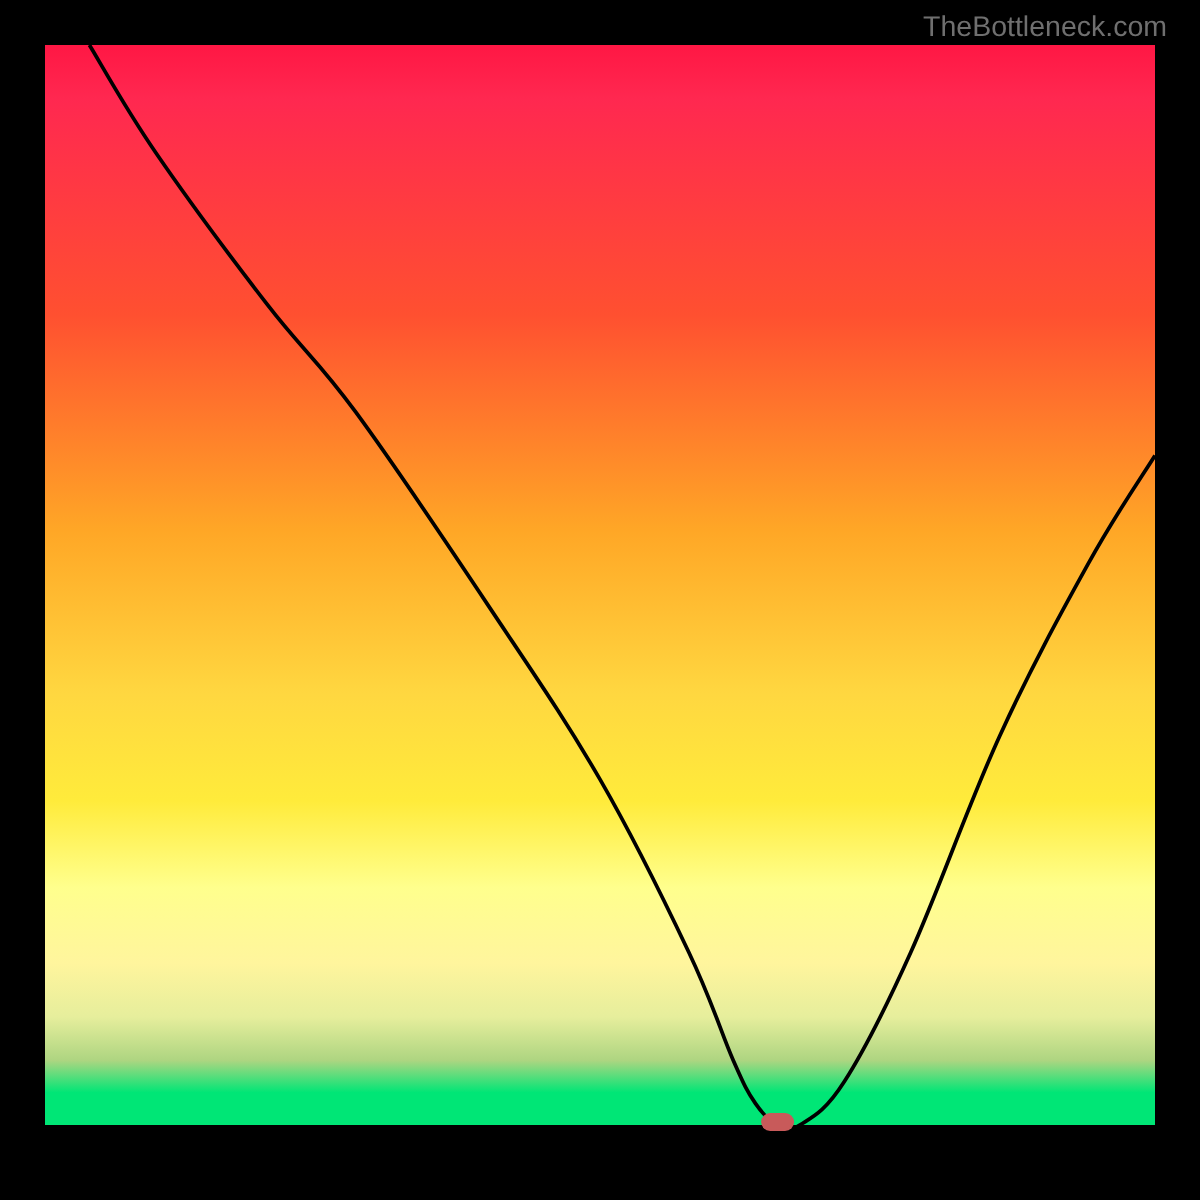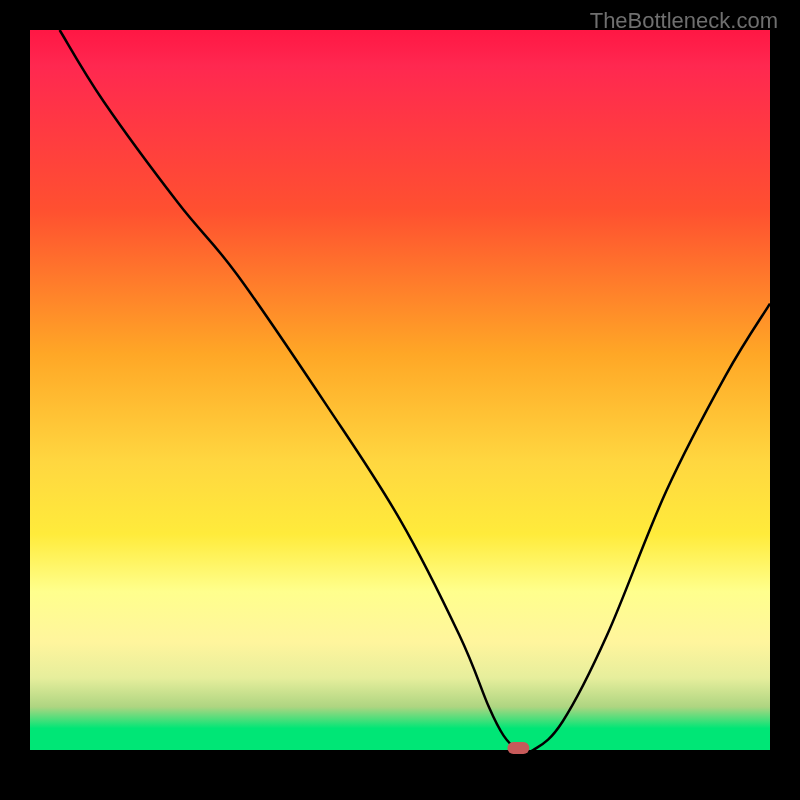--- a/index.html
+++ b/index.html
@@ -43,21 +43,21 @@
     width: 740px;
     height: 720px;
     overflow: visible;
   }
   .watermark {
     position: absolute;
     top: 8px;
     right: 22px;
     color: #6f6f6f;
     font-family: Arial, Helvetica, sans-serif;
-    font-size: 22px;
+    font-size: 19px;
     letter-spacing: 0px;
   }
   .curve {
     fill: none;
     stroke: #000;
     stroke-width: 2.5;
   }
   .marker {
     fill: #c85a5a;
     stroke: none;

